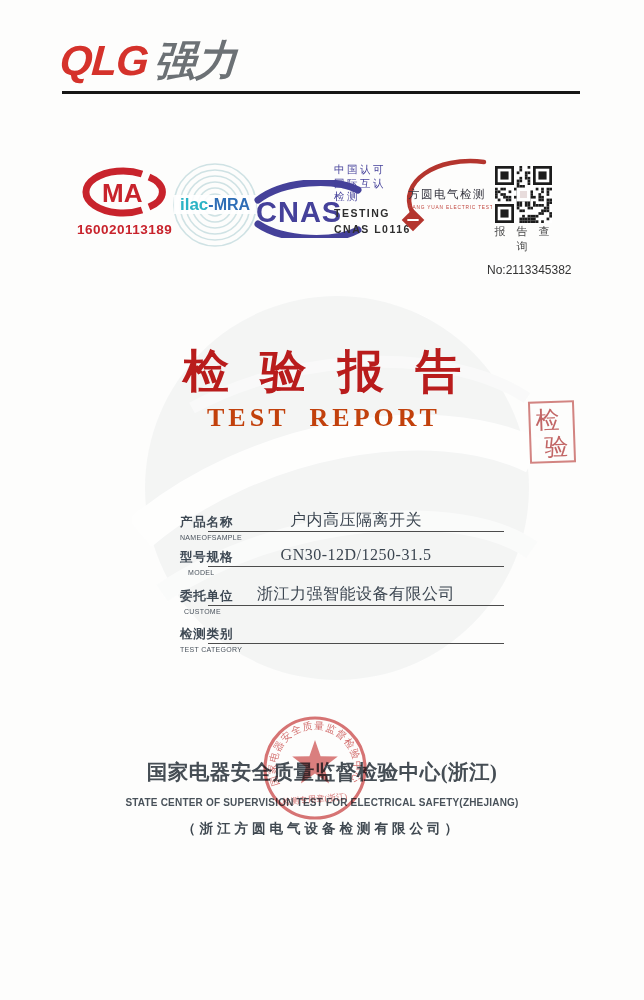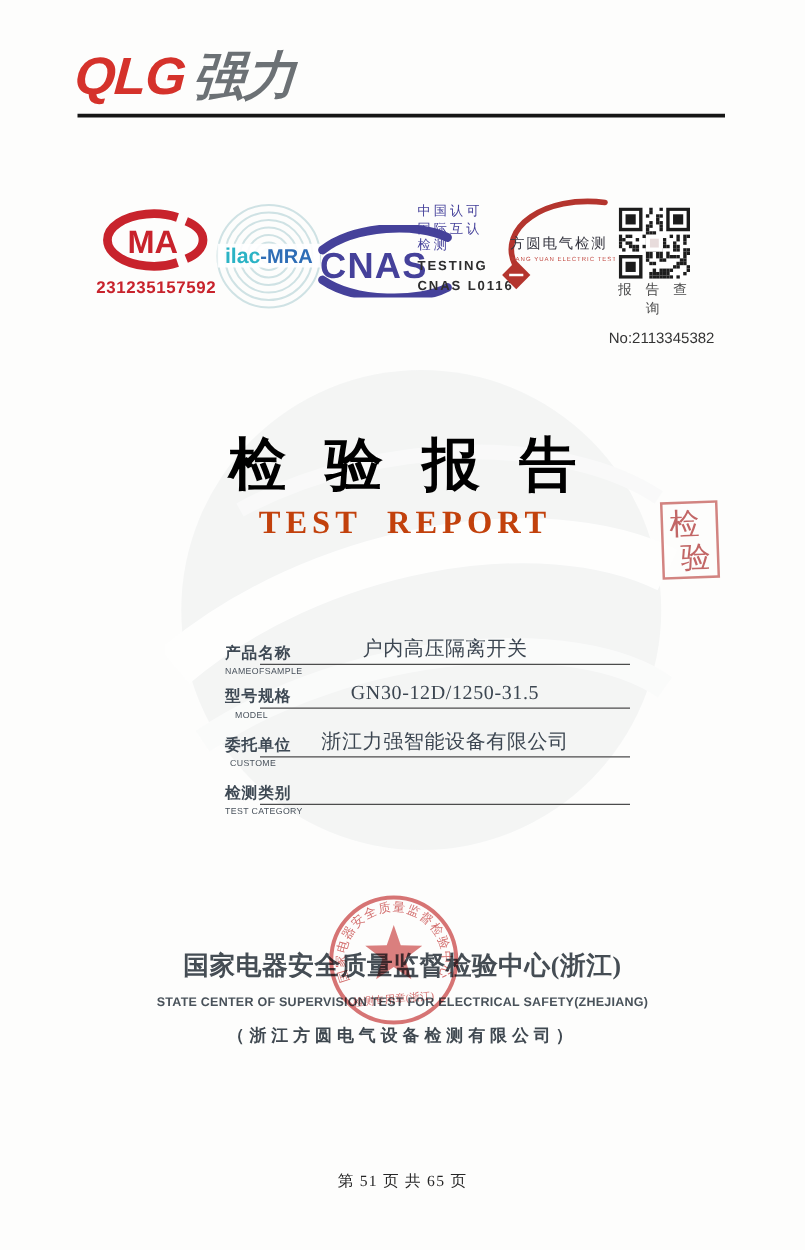--- a/index.html
+++ b/index.html
@@ -25,21 +25,21 @@
   .cnas-col .test{font-size:10.5px;font-weight:bold;color:#2e2e2e;letter-spacing:1.5px;margin-top:3px;}
   .fy{position:absolute;left:386px;top:156px;}
   .qr{position:absolute;left:495px;top:166px;}
   .qr-caption{position:absolute;left:489px;top:224px;width:70px;text-align:center;
         font-size:11px;color:#4b4b4b;letter-spacing:4px;}
   .qr-number{position:absolute;left:487px;top:235px;width:76px;text-align:center;
         font-size:12px;color:#333;margin-top:28px;}
   
   .title-cn{position:absolute;left:0;top:341px;width:644px;text-align:center;
         font-family:"Liberation Serif",serif;font-weight:700;font-size:46px;
-        color:#000000;letter-spacing:10px;text-indent:10px;}
+        color:#b91c1c;letter-spacing:10px;text-indent:10px;}
   .title-en{position:absolute;left:0;top:403px;width:644px;text-align:center;
         font-family:"Liberation Serif",serif;font-weight:700;font-size:26px;
         color:#c2410c;letter-spacing:4px;word-spacing:10px;text-indent:4px;}
   
   .corner-seal{position:absolute;left:529px;top:401px;width:46px;height:62px;
         border:2.5px solid rgba(197,92,90,.75);transform:rotate(-2deg);z-index:2;
         mix-blend-mode:multiply;text-align:center;font-family:"Liberation Serif",serif;
         color:rgba(188,82,82,.88);font-size:24px;line-height:27px;padding-top:4px;box-sizing:border-box;}
   .corner-seal .c1{display:block;margin-left:-8px;}
   .corner-seal .c2{display:block;margin-left:8px;}
@@ -86,21 +86,21 @@
     <div class="logo">
       <span class="latin">QLG</span><span class="cn">强力</span>
     </div>
     <div class="rule"></div>
 
     <svg class="cma" width="102" height="52" viewBox="0 0 102 52">
       <path d="M66,8 A37,21 0 1 0 66,44" stroke="#c8232c" stroke-width="7" fill="none"></path>
       <path d="M73,11 A30,18 0 0 1 73,41" stroke="#c8232c" stroke-width="7" fill="none"></path>
       <text x="26" y="36" font-size="26" font-weight="bold" fill="#c8232c" font-family="Liberation Sans, sans-serif">MA</text>
     </svg>
-    <div class="cma-number">231235157592</div>
+    <div class="cma-number">160020113189</div>
 
     <svg class="ilac" width="86" height="86" viewBox="0 0 86 86">
       <g stroke="#cfe2e4" fill="none" stroke-width="1.6">
         <circle cx="43" cy="43" r="41"></circle>
           <circle cx="43" cy="43" r="35"></circle>
         <circle cx="43" cy="43" r="29"></circle>
           <circle cx="43" cy="43" r="23"></circle>
         <circle cx="43" cy="43" r="17"></circle>
           <circle cx="43" cy="43" r="11"></circle>
         <circle cx="43" cy="43" r="6"></circle>
@@ -294,21 +294,20 @@
     <div class="form-row r4" style="top:622px">
       <span class="f-label">检测类别</span>
       <span class="f-en">TEST CATEGORY</span>
       <span class="f-line"></span>
     </div>
 
     <div class="org-cn">国家电器安全质量监督检验中心(浙江)</div>
     <div class="org-en">STATE CENTER OF SUPERVISION TEST FOR ELECTRICAL SAFETY(ZHEJIANG)</div>
     <div class="org-sub">（浙江方圆电气设备检测有限公司）</div>
 
-    <div class="footer">第 51 页 共 65 页</div>
   </div>
 
   <div class="corner-seal">
     <span class="c1">检</span>
     <span class="c2">验</span>
   </div>
 
   <svg class="round-stamp" width="122" height="122" viewBox="0 0 122 122">
     <defs>
       <path id="ringPath" d="M24.65,77.5 A39,39 0 1 1 95.35,77.5" fill="none"></path>

